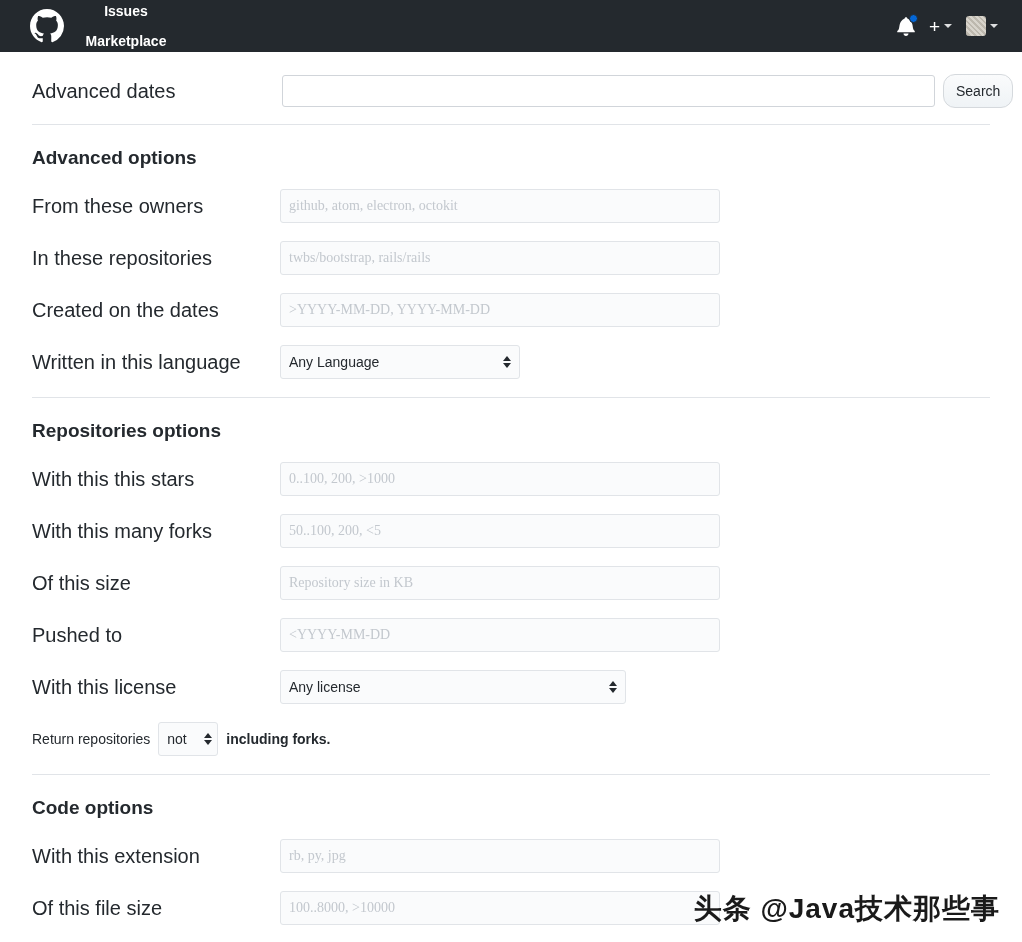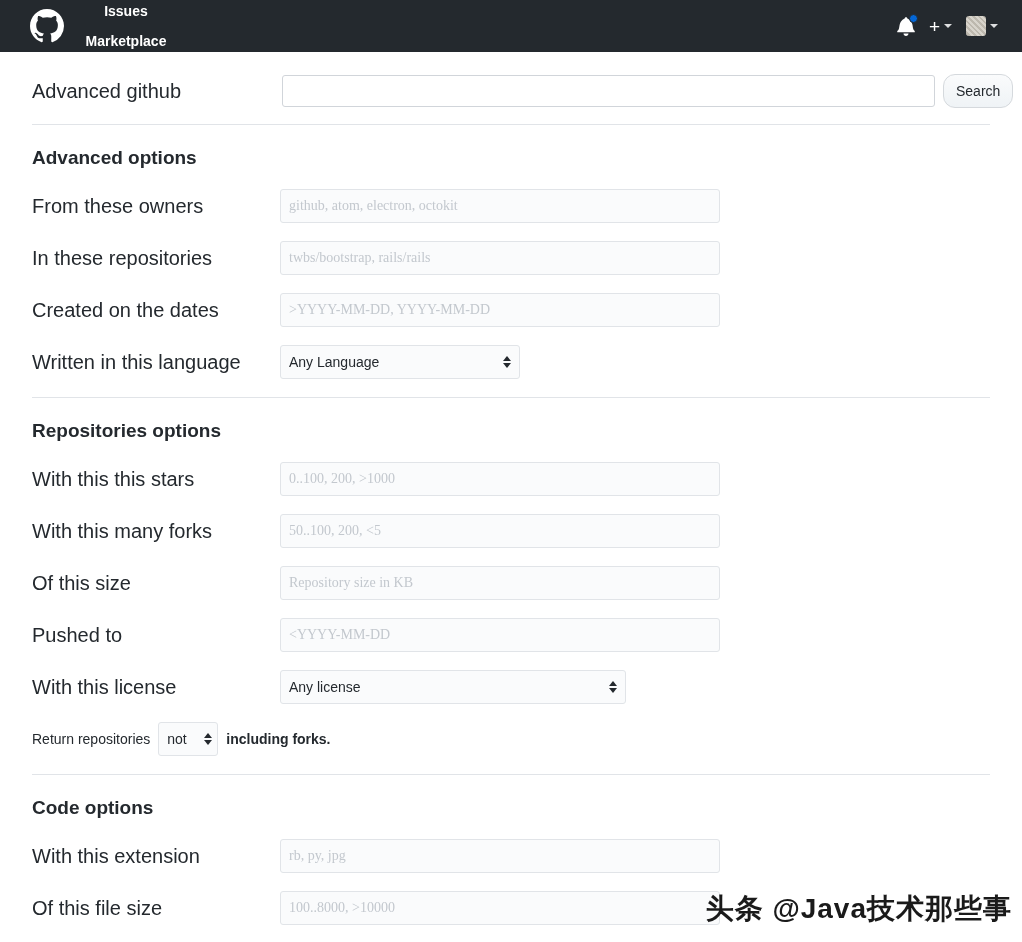--- a/index.html
+++ b/index.html
@@ -224,21 +224,21 @@
     color: #24292e;
   }
   .inline-row .lead { margin-right: 8px; font-weight: normal; text-align: right; }
   .inline-row .trail { margin-left: 8px; }
 
   .sec-divider { margin-top: 18px; }
 
   
   .watermark {
     position: absolute;
-    right: 10px;
+    right: 22px;
     bottom: 14px;
     font-size: 28px;
     font-weight: bold;
     color: #1a1a1a;
     letter-spacing: 1px;
     white-space: nowrap;
     pointer-events: none;
   }
 </style>
 </head>
@@ -283,21 +283,21 @@
       <span class="avatar"></span>
       <span class="caret"></span>
     </div>
 
   </div>
 </div>
 
 <div class="page">
 
   <div class="search-row">
-    <div class="adv-title">Advanced github</div>
+    <div class="adv-title">Advanced dates</div>
     <input class="search-input" type="text" placeholder="" style="">
     <button class="search-btn">Search</button>
   </div>
 
   <hr class="divider">
 
   <div class="section">
     <h2 class="section-title">Advanced options</h2>
 
     <div class="form-row">

